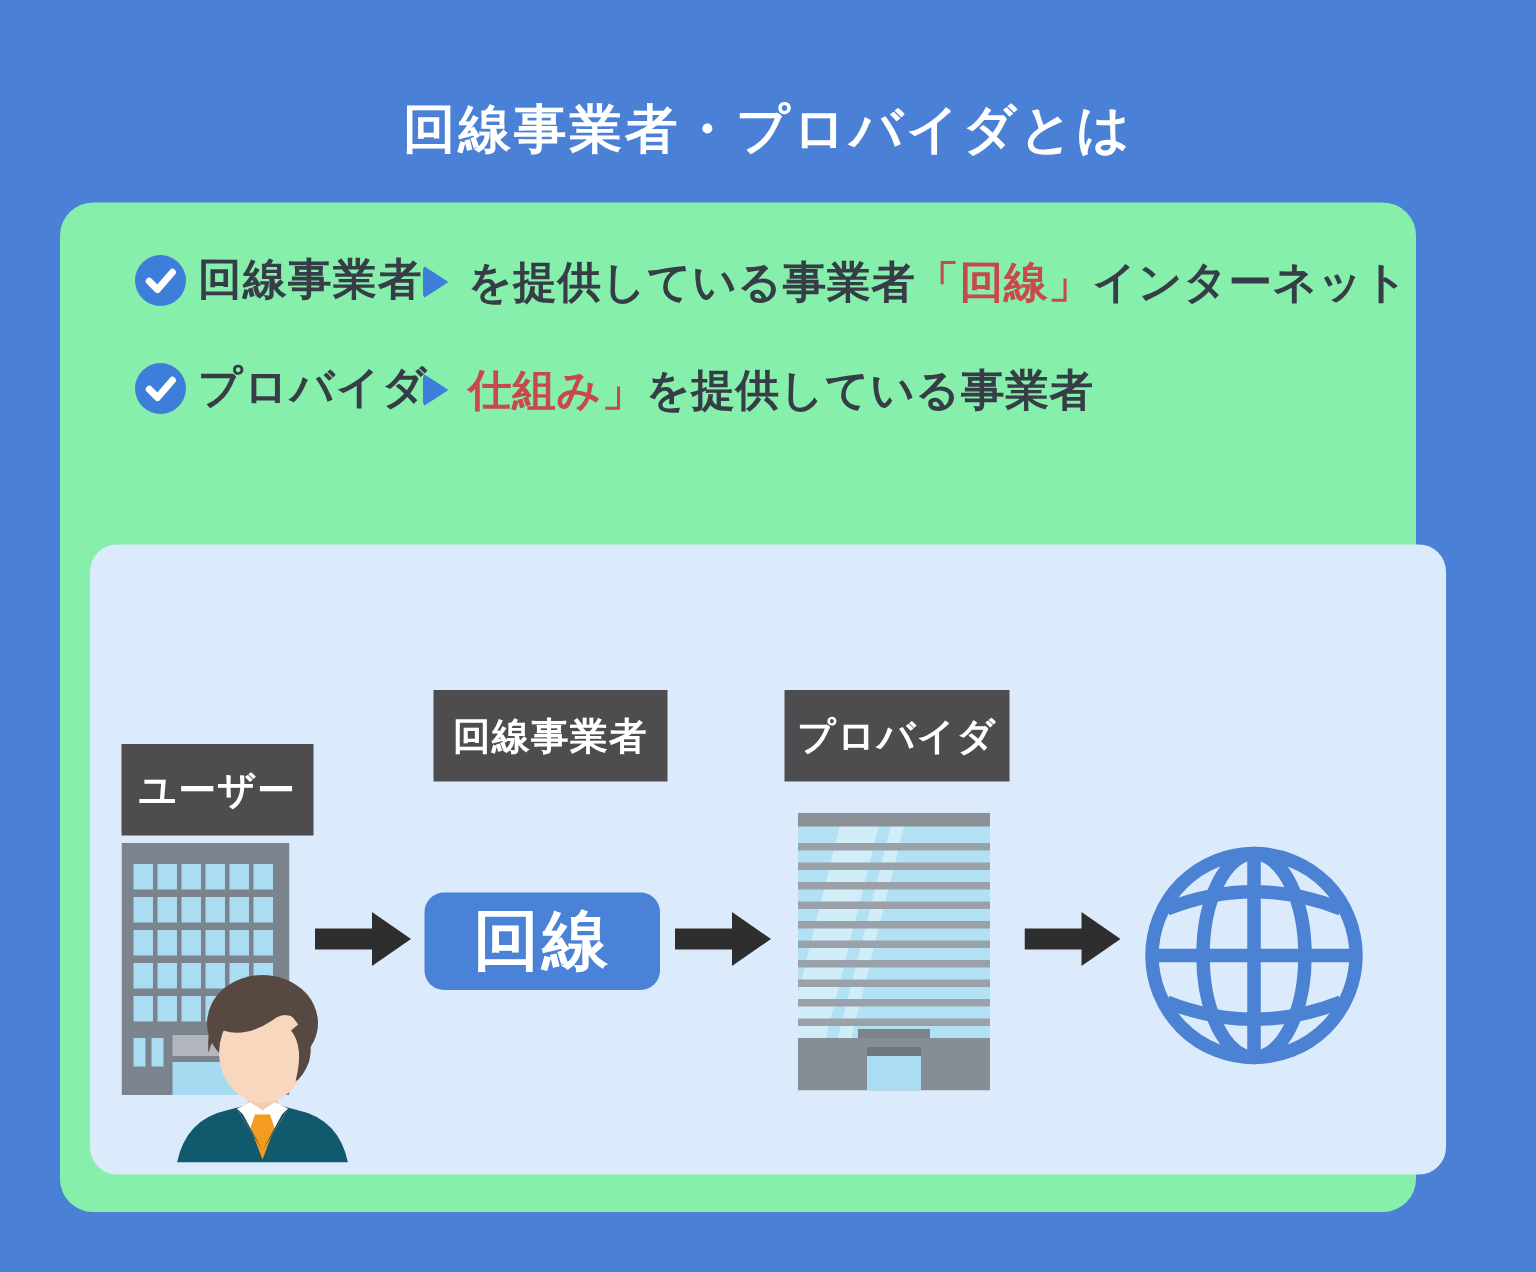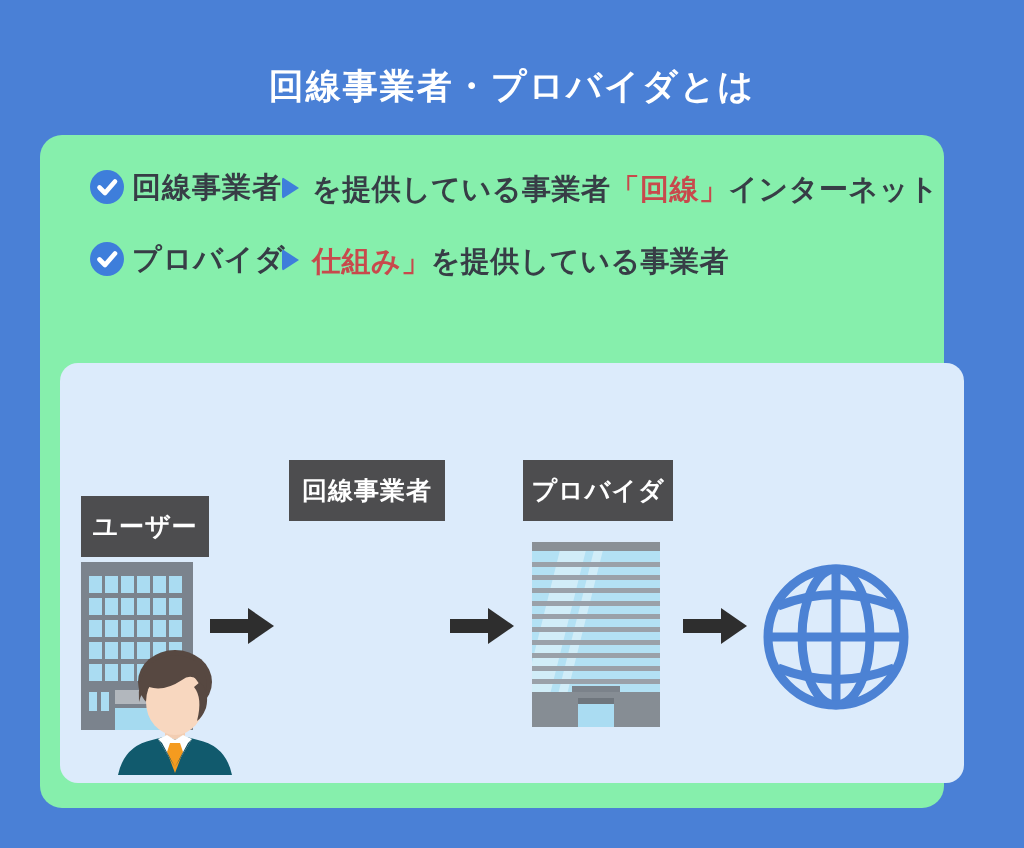--- a/index.html
+++ b/index.html
@@ -167,20 +167,23 @@
       </svg>
     </div>
 
     <div class="icon-abs" style="left:150px;top:243px;width:64px;height:40px;">
       <svg width="64" height="40" viewBox="0 0 64 40">
         <rect x="0" y="13" width="40" height="14" fill="#2e2e2e"></rect>
         <polygon points="38,2 64,20 38,38" fill="#2e2e2e"></polygon>
       </svg>
     </div>
 
+    <div class="line-box">
+      <span>回線</span>
+    </div>
 
     <div class="icon-abs" style="left:390px;top:243px;width:64px;height:40px;">
       <svg width="64" height="40" viewBox="0 0 64 40">
         <rect x="0" y="13" width="40" height="14" fill="#2e2e2e"></rect>
         <polygon points="38,2 64,20 38,38" fill="#2e2e2e"></polygon>
       </svg>
     </div>
 
     <div class="icon-abs" style="left:472px;top:179px;width:128px;height:185px;">
       <svg width="128" height="185" viewBox="0 0 128 185">

